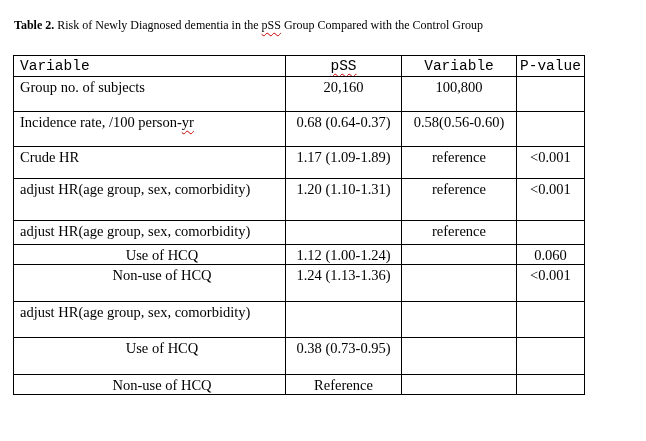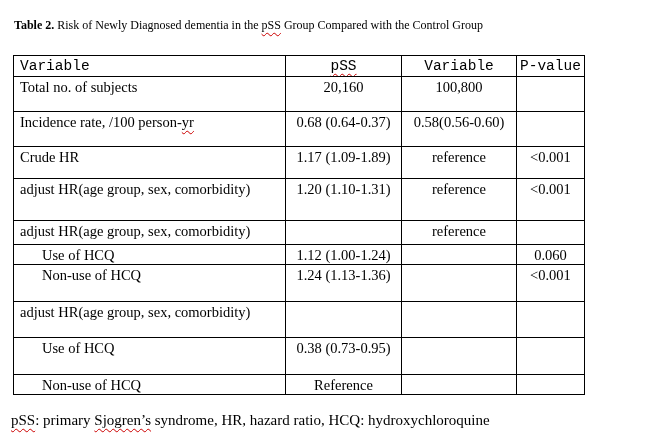--- a/index.html
+++ b/index.html
@@ -46,21 +46,21 @@
     padding: 1px 3px 0 3px;
     text-align: center;
     white-space: nowrap;
     overflow: hidden;
   }
   table.results th.c-var,
   table.results td.c-var {
     text-align: left;
     padding-left: 6px;
   }
-  table.results td.c-var.indent { padding-left: 28px; }
+  table.results td.c-var.indent { padding-left: 28px; text-align: center; }
 
   thead tr { height: 21px; font-family: Liberation Mono, monospace; }
   tbody tr:nth-child(1)  { height: 35px; }
   tbody tr:nth-child(2)  { height: 35px; }
   tbody tr:nth-child(3)  { height: 32px; }
   tbody tr:nth-child(4)  { height: 42px; }
   tbody tr:nth-child(5)  { height: 24px; }
   tbody tr:nth-child(6)  { height: 17px; }
   tbody tr:nth-child(7)  { height: 37px; }
   tbody tr:nth-child(8)  { height: 36px; }
@@ -104,21 +104,21 @@
     <thead>
       <tr>
         <th class="c-var">Variable</th>
         <th><span class="sq">pSS</span></th>
         <th>Variable</th>
         <th>P-value</th>
       </tr>
     </thead>
     <tbody>
         <tr>
-    <td class="c-var">Total no. of subjects</td>
+    <td class="c-var">Group no. of subjects</td>
     <td class="c-num">20,160</td>
     <td class="c-num">100,800</td>
     <td class="c-num"></td>
   </tr>
         <tr>
     <td class="c-var">Incidence rate, /100 person-<span class="sq">yr</span></td>
     <td class="c-num">0.68 (0.64-0.37)</td>
     <td class="c-num">0.58(0.56-0.60)</td>
     <td class="c-num"></td>
   </tr>
@@ -166,15 +166,14 @@
   </tr>
         <tr>
     <td class="c-var indent">Non-use of HCQ</td>
     <td class="c-num">Reference</td>
     <td class="c-num"></td>
     <td class="c-num"></td>
   </tr>
       </tbody>
   </table>
 
-  <div class="footnote"><span class="sq">pSS</span>: primary <span class="sq">Sjogren’s</span> syndrome, HR, hazard ratio, HCQ: hydroxychloroquine</div>
 
 </div>
 
 </body></html>

